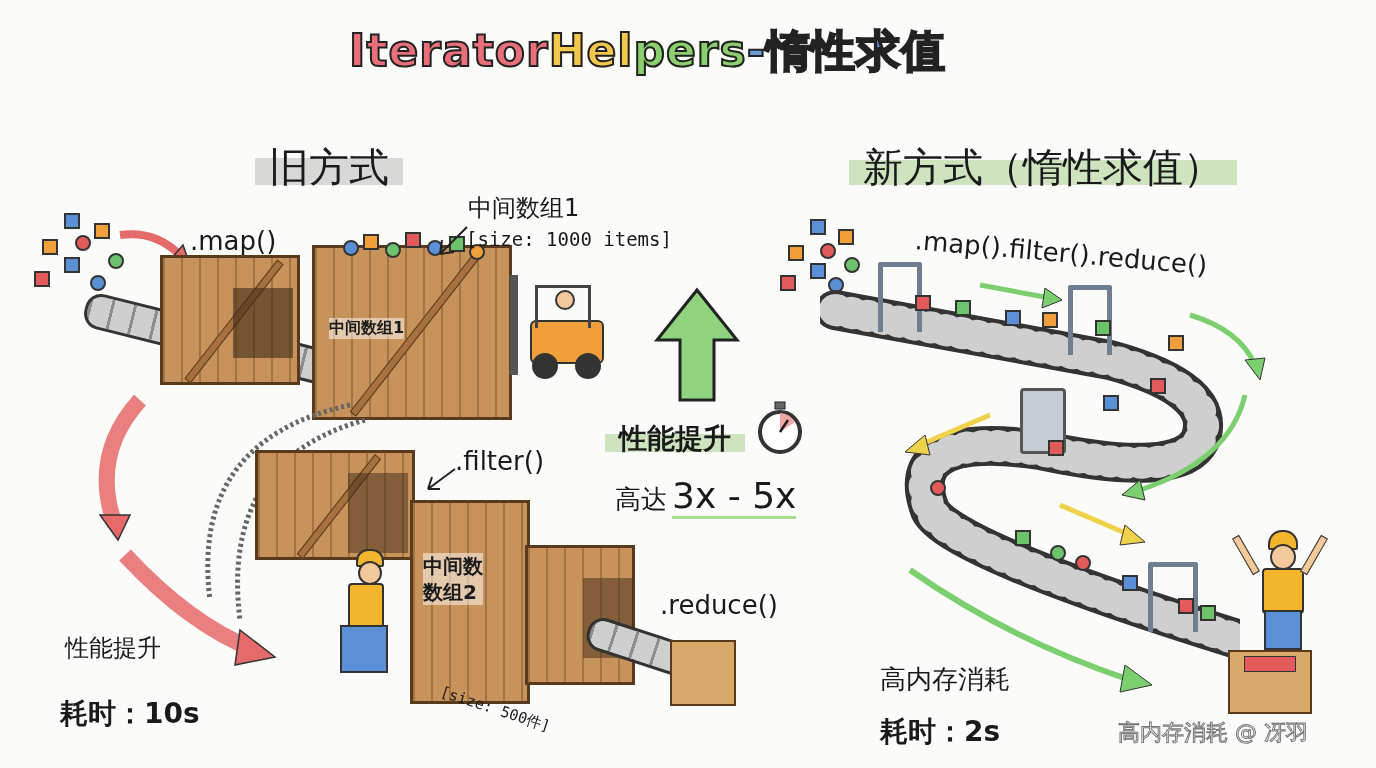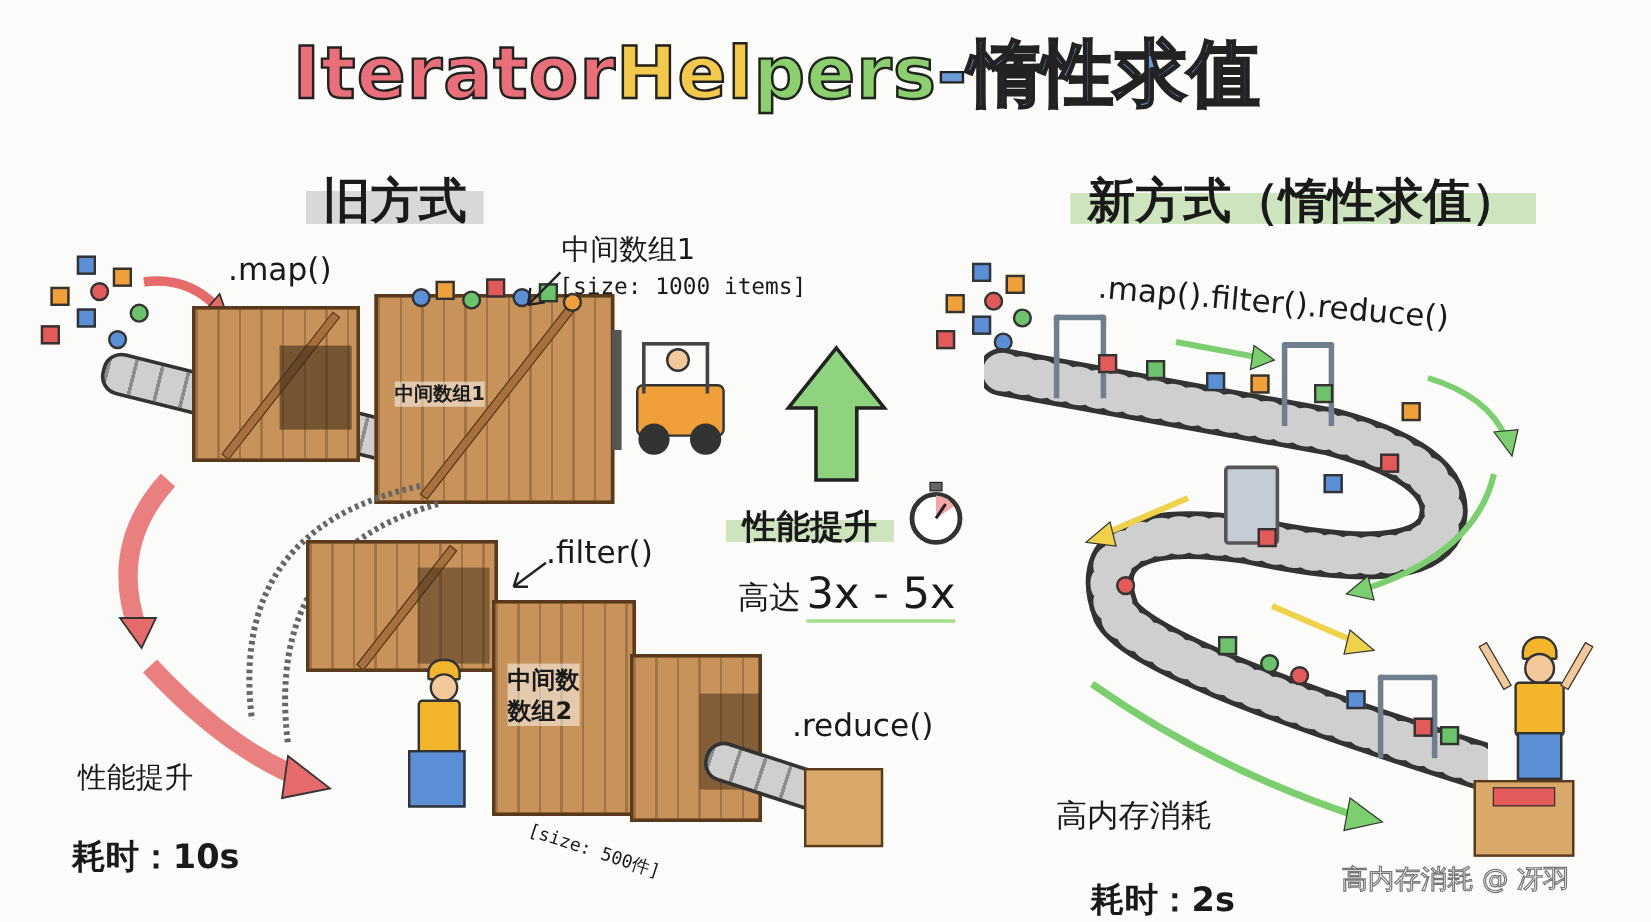--- a/index.html
+++ b/index.html
@@ -1,20 +1,20 @@
 <!DOCTYPE html>
 <html><head>
 <meta charset="utf-8">
 <style>
   html,body{margin:0;padding:0;}
   body{width:1376px;height:768px;background:#fbfbf9;position:relative;overflow:hidden;font-family:"DejaVu Sans",sans-serif;color:#1a1a1a;}
   .abs{position:absolute;}
-  .title{left:0;top:22px;width:1295px;text-align:center;font-size:60px;font-weight:bold;letter-spacing:1px;-webkit-text-stroke:2px #222;}
+  .title{left:0;top:22px;width:1295px;text-align:center;font-size:44px;font-weight:bold;letter-spacing:1px;-webkit-text-stroke:2px #222;}
   .title span{display:inline-block;}
-  .section-title{font-size:40px;font-weight:bold;}
+  .section-title{font-size:40px;font-weight:normal;}
   .hl{background:linear-gradient(180deg,transparent 35%,rgba(150,200,120,0.45) 35%,rgba(150,200,120,0.45) 90%,transparent 90%);padding:0 14px;}
   .gray-hl{background:linear-gradient(180deg,transparent 30%,rgba(150,150,150,0.35) 30%,rgba(150,150,150,0.35) 90%,transparent 90%);padding:0 14px;}
   .code{font-family:"DejaVu Sans",sans-serif;font-size:26px;}
   .small{font-family:"DejaVu Sans Mono",monospace;font-size:19px;}
   .big{font-size:28px;font-weight:bold;}
   .crate{background:#c8935a;border:3px solid #5a3a1c;box-sizing:border-box;background-image:repeating-linear-gradient(90deg,rgba(90,58,28,0.35) 0 2px,transparent 2px 18px);}
   .crate .x1,.crate .x2{position:absolute;left:50%;top:-10%;width:6px;height:120%;background:#a6713e;border:1px solid #5a3a1c;}
   .crate .x1{transform:rotate(38deg);}
   .crate-label{position:absolute;font-weight:bold;color:#1a1a1a;background:rgba(255,255,255,0.5);}
   .belt{background:repeating-linear-gradient(90deg,#8d8d8d 0 3px,#cfcfcf 3px 22px);border:3px solid #333;border-radius:16px;box-sizing:border-box;}
@@ -43,21 +43,21 @@
   <div class="abs cube" style="left:34px;top:52px;background:#5b8fd6;"></div>
   <div class="abs cube" style="left:4px;top:66px;background:#e35a5a;"></div>
   <div class="abs ball" style="left:60px;top:70px;background:#5b8fd6;"></div>
 </div>
 
 <svg class="abs" style="left:115px;top:220px;" width="80" height="50">
   <path d="M5 15 Q40 10 65 35" stroke="#e56a6a" stroke-width="8" fill="none"></path>
   <polygon points="55,40 75,45 68,25" fill="#e56a6a" stroke="#333" stroke-width="1.5"></polygon>
 </svg>
 
-<div class="abs code" style="left:190px;top:210px;">.map()</div>
+<div class="abs code" style="left:190px;top:226px;">.map()</div>
 
 <div class="abs belt" style="left:85px;top:290px;width:330px;height:36px;transform:rotate(14deg);transform-origin:left center;"></div>
 
 <div class="abs crate" style="left:160px;top:255px;width:140px;height:130px;">
   <div class="x1"></div>
   <div class="abs" style="left:70px;top:30px;width:60px;height:70px;background:#3d2a18;opacity:0.6;"></div>
 </div>
 
 <div class="abs crate" style="left:312px;top:245px;width:200px;height:175px;">
   <div class="x1"></div>
@@ -109,21 +109,21 @@
   <path d="M35 4 L8 24 M8 24 L12 12 M8 24 L20 24" stroke="#222" stroke-width="2" fill="none"></path>
 </svg>
 
 <div class="abs" style="left:330px;top:545px;width:70px;height:130px;">
   <div class="abs" style="left:26px;top:4px;width:24px;height:14px;background:#f2b52c;border:2px solid #333;border-radius:12px 12px 2px 2px;"></div>
   <div class="abs" style="left:28px;top:16px;width:20px;height:20px;background:#f3c89a;border:2px solid #333;border-radius:50%;"></div>
   <div class="abs" style="left:18px;top:38px;width:32px;height:42px;background:#f2b52c;border:2px solid #333;border-radius:4px;"></div>
   <div class="abs" style="left:10px;top:80px;width:44px;height:44px;background:#5b8fd6;border:2px solid #333;"></div>
 </div>
 
-<div class="abs crate" style="left:410px;top:500px;width:120px;height:180px;">
+<div class="abs crate" style="left:410px;top:500px;width:120px;height:204px;">
   <div class="crate-label" style="left:10px;top:50px;font-size:20px;white-space:pre;line-height:1.3;">中间数
 数组2</div>
 </div>
 <div class="abs crate" style="left:525px;top:545px;width:110px;height:140px;">
   <div class="abs" style="left:55px;top:30px;width:50px;height:80px;background:#3d2a18;opacity:0.5;"></div>
 </div>
 <div class="abs belt" style="left:585px;top:630px;width:110px;height:34px;transform:rotate(18deg);"></div>
 <div class="abs code" style="left:660px;top:590px;">.reduce()</div>
 <div class="abs" style="left:670px;top:640px;width:62px;height:62px;background:#d9a96a;border:2px solid #5a3a1c;"></div>
 <div class="abs small" style="left:438px;top:700px;transform:rotate(18deg);font-size:15px;">[size: 500件]</div>
@@ -141,21 +141,21 @@
   <rect x="20" y="2" width="10" height="7" fill="#666" stroke="#222"></rect>
   <circle cx="25" cy="32" r="20" fill="#fff" stroke="#333" stroke-width="4"></circle>
   <path d="M25 32 L25 13 A19 19 0 0 1 40 22 Z" fill="#f2a6a6"></path>
   <line x1="25" y1="32" x2="33" y2="20" stroke="#222" stroke-width="2.5"></line>
 </svg>
 <div class="abs" style="left:615px;top:475px;">
   <span style="font-size:26px;">高达</span>
   <span style="font-size:36px;border-bottom:3px solid #a6dd8e;">3x - 5x</span>
 </div>
 
-<div class="abs section-title" style="left:892px;top:140px;">
+<div class="abs section-title" style="left:849px;top:140px;">
   <span class="hl">新方式（惰性求值）</span>
 </div>
 
 <div class="abs" style="left:780px;top:215px;width:90px;height:85px;">
   <div class="abs cube" style="left:30px;top:4px;background:#5b8fd6;"></div>
   <div class="abs cube" style="left:58px;top:14px;background:#f0a03a;"></div>
   <div class="abs cube" style="left:8px;top:30px;background:#f0a03a;"></div>
   <div class="abs ball" style="left:40px;top:28px;background:#e35a5a;"></div>
   <div class="abs ball" style="left:64px;top:42px;background:#6cc36c;"></div>
   <div class="abs cube" style="left:30px;top:48px;background:#5b8fd6;"></div>
@@ -212,15 +212,15 @@
   <div class="abs" style="left:22px;top:48px;width:38px;height:42px;background:#f2b52c;border:2px solid #333;border-radius:4px;"></div>
   <div class="abs" style="left:24px;top:90px;width:34px;height:36px;background:#5b8fd6;border:2px solid #333;"></div>
   <div class="abs" style="left:2px;top:14px;width:6px;height:40px;background:#f3c89a;border:1px solid #333;transform:rotate(-30deg);"></div>
   <div class="abs" style="left:70px;top:14px;width:6px;height:40px;background:#f3c89a;border:1px solid #333;transform:rotate(30deg);"></div>
 </div>
 <div class="abs" style="left:1228px;top:650px;width:80px;height:60px;background:#d9a96a;border:2px solid #5a3a1c;">
   <div class="abs" style="left:14px;top:4px;width:50px;height:14px;background:#e35a5a;border:1px solid #333;"></div>
 </div>
 
 <div class="abs" style="left:880px;top:662px;font-size:26px;">高内存消耗</div>
-<div class="abs big" style="left:880px;top:731px;margin-left:29px;">耗时：2s</div>
+<div class="abs big" style="left:880px;top:713px;">耗时：2s</div>
 
 <div class="abs watermark" style="left:1118px;top:718px;">高内存消耗 @ 冴羽</div>
 
 </body></html>

